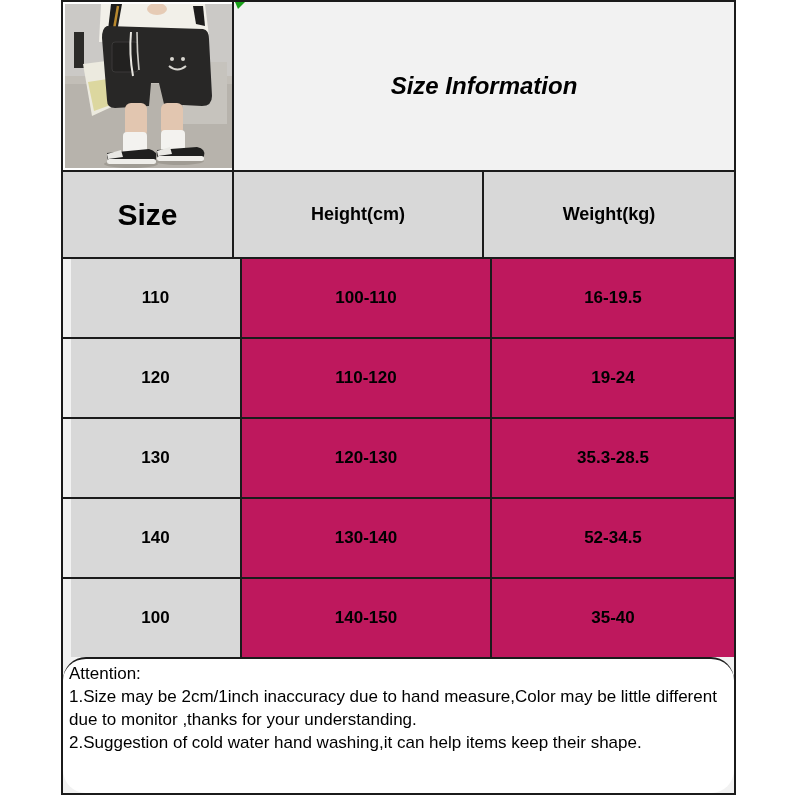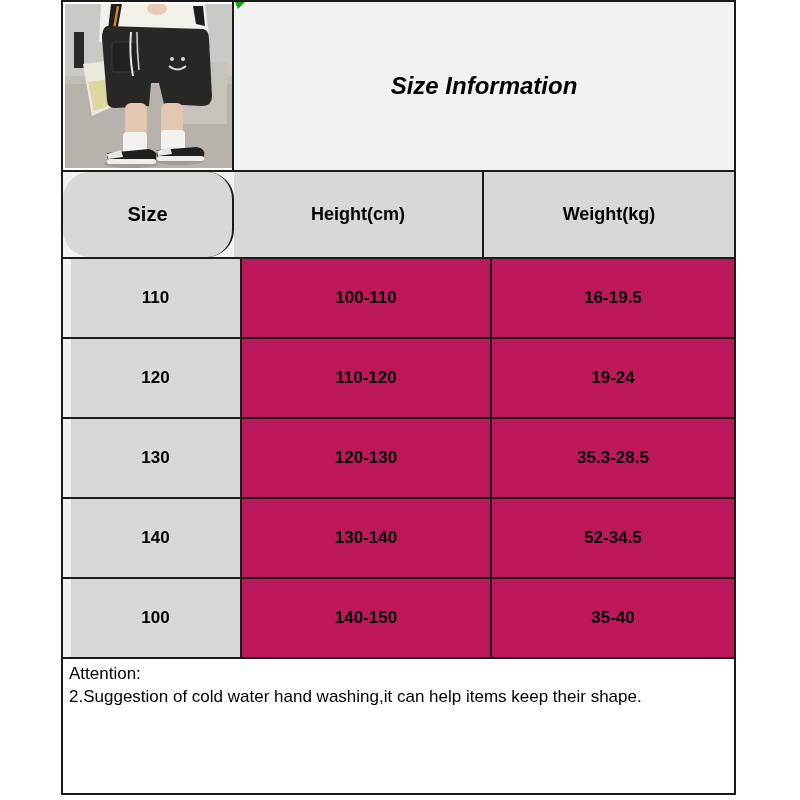--- a/index.html
+++ b/index.html
@@ -21,30 +21,30 @@
   .c2{width:250px;border-right:2px solid #1b1b1b;flex:none;text-align:center;}
   .c3{flex:1;}
   
   .row-top{height:168px;font-style:italic;}
   .photo-cell{background:#ffffff;padding:2px;display:block;}
   .photo-cell svg{display:block;width:167px;height:164px;}
   .title-cell{background:#f2f2f2;font-weight:bold;font-size:24px;}
   
   .row-head{height:85px;}
   .row-head .cell{background:#d8d8d8;font-weight:bold;}
-  .size-head{font-size:20px;border-radius:27px;}
+  .size-head{font-size:30px;}
   .col-head{font-size:18px;}
   
   .row-data{height:78px;font-weight:bold;font-size:17px;padding-left:8px;}
   .row-data .c1{background:#d8d8d8;}
   .row-data .c2,.row-data .c3{background:#be185d;}
   
   .attention{
     height:136px;background:#ffffff;box-sizing:border-box;
-    padding:3px 6px 0 6px;font-size:17px;line-height:23px;
+    padding:3px 6px 0 6px;font-size:17px;line-height:23px;border-radius:23px;
   }
   .attention p{margin:0;}
   
   .flag{
     position:absolute;top:0;left:172px;width:10px;height:7px;
     background:#18a018;
     clip-path:polygon(0 0,100% 0,30% 100%);
   }
 </style>
 </head>
@@ -137,17 +137,18 @@
     <div class="cell c3">52-34.5</div>
   </div>
   <div class="row row-data bt">
     <div class="cell c1">100</div>
     <div class="cell c2">140-150</div>
     <div class="cell c3">35-40</div>
   </div>
 
   <div class="attention bt">
     <p>Attention:</p>
+    <p>1.Size may be 2cm/1inch inaccuracy due to hand measure,Color may be little different due to monitor ,thanks for your understanding.</p>
     <p>2.Suggestion of cold water hand washing,it can help items keep their shape.</p>
   </div>
 
   <div class="flag"></div>
 </div>
 
 </body></html>

